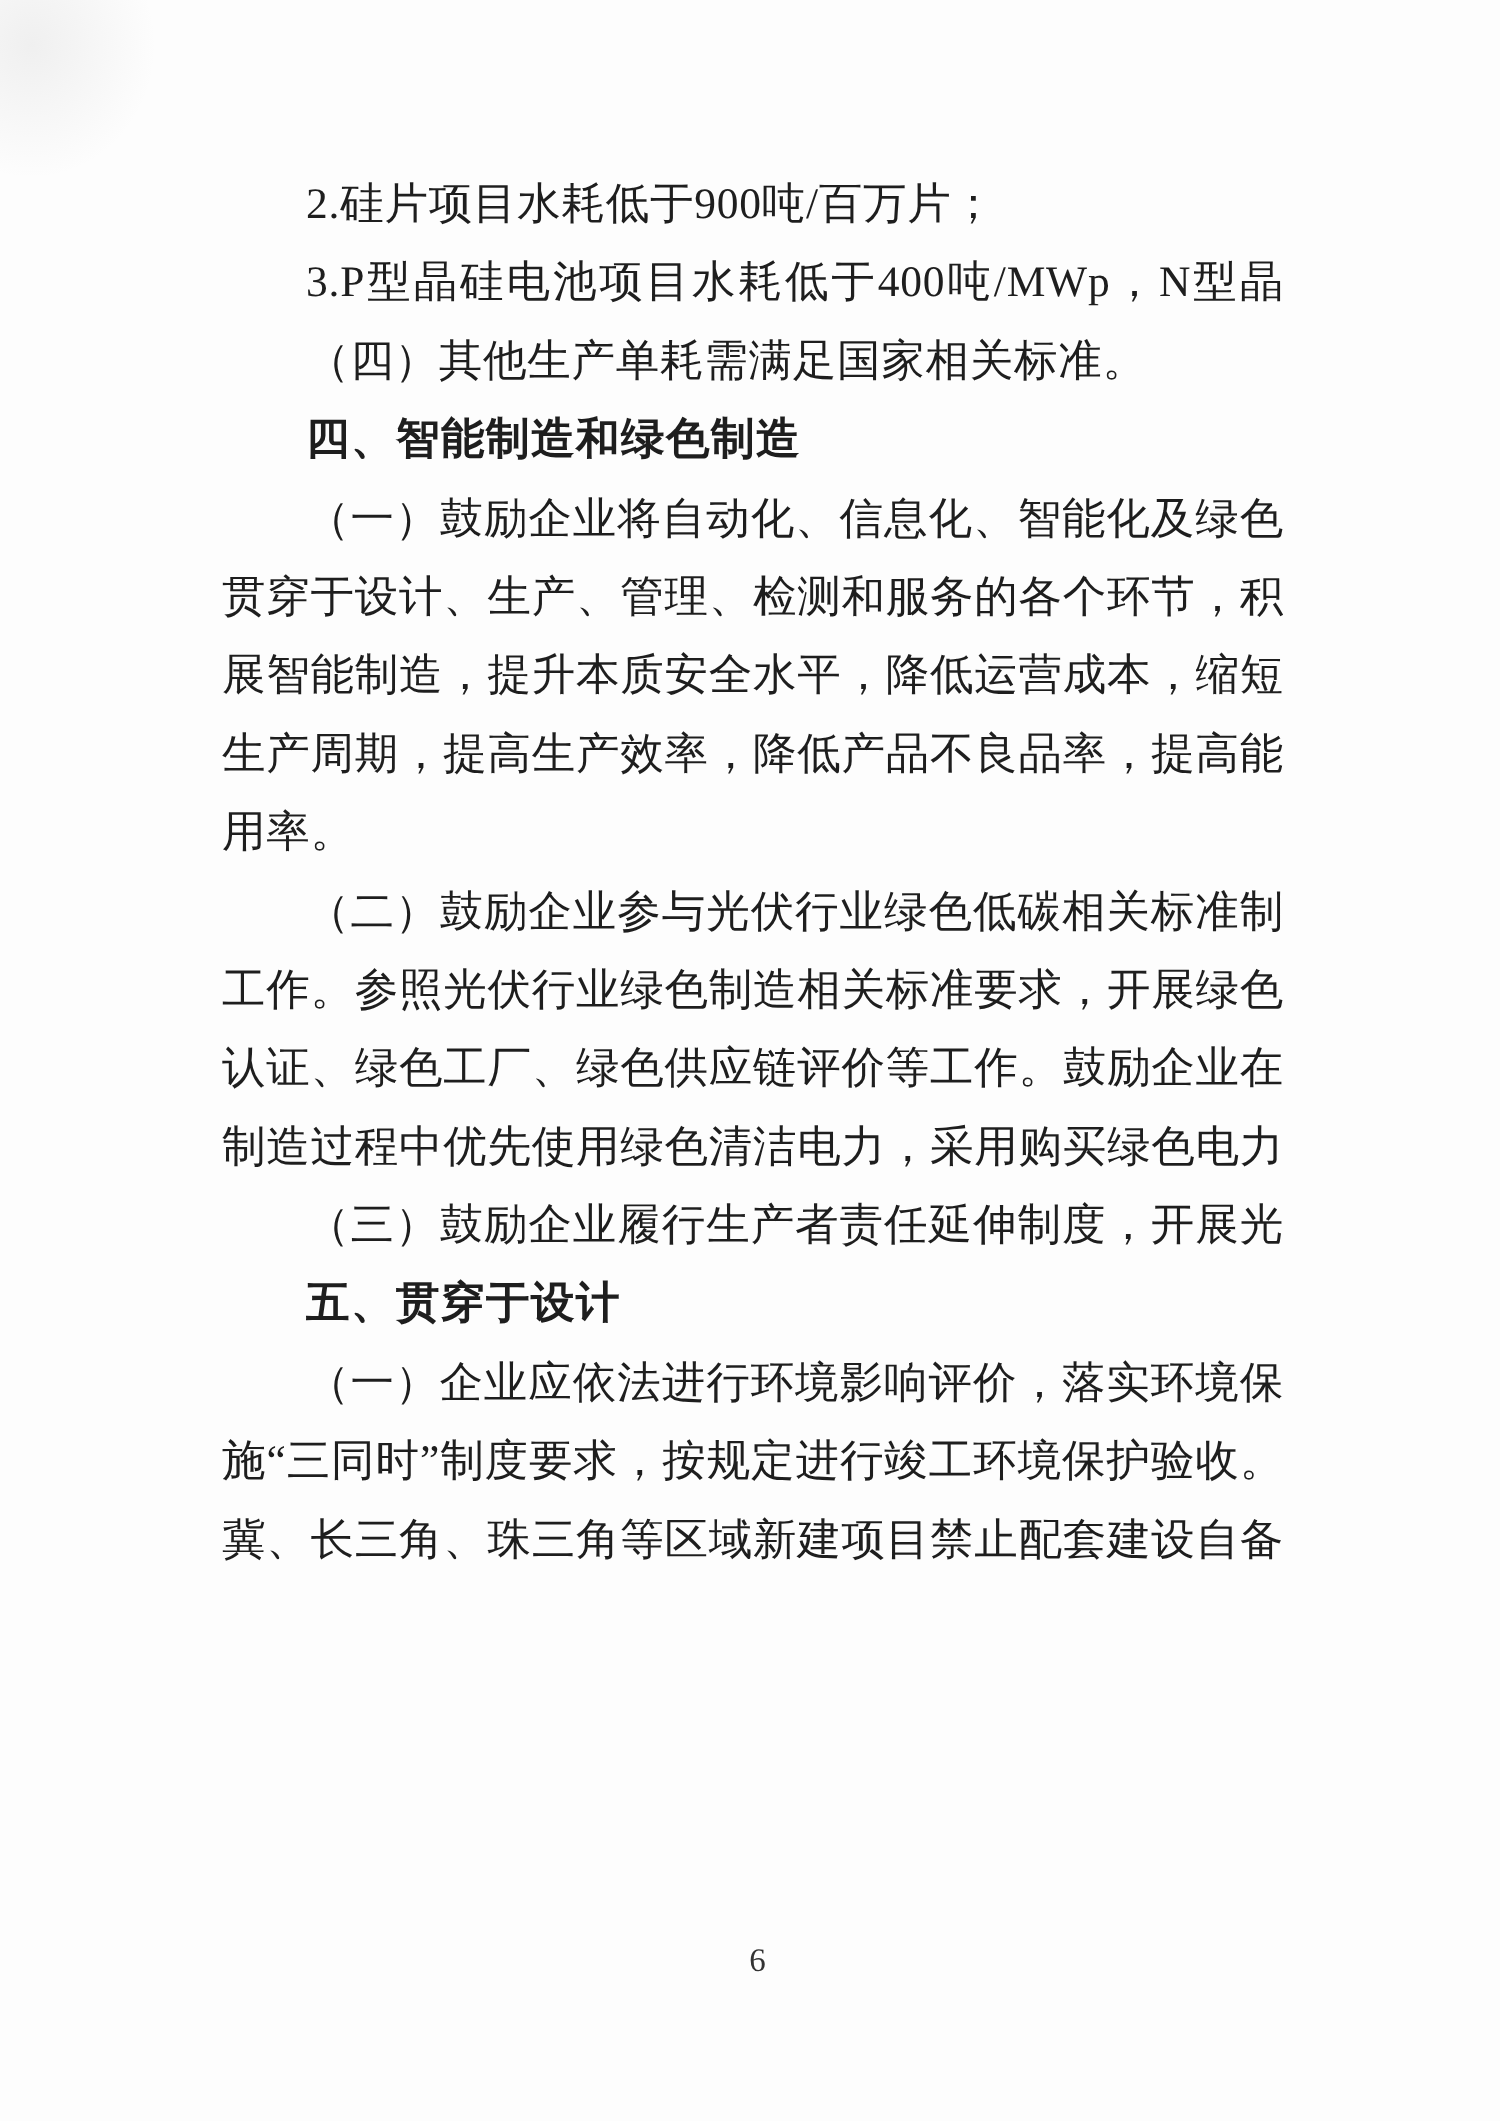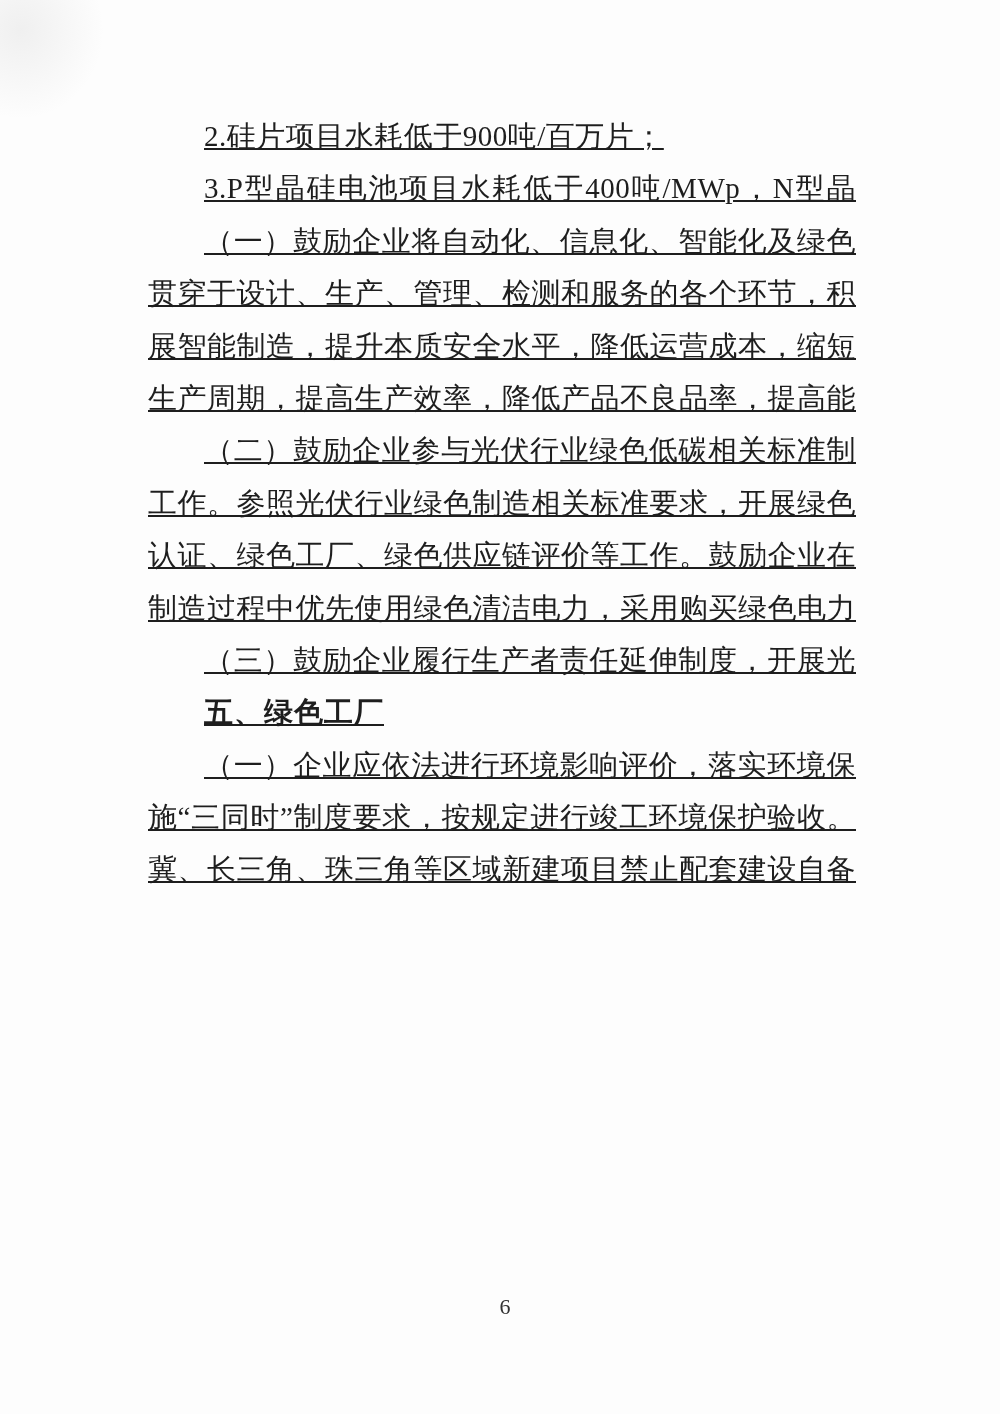--- a/index.html
+++ b/index.html
@@ -24,21 +24,20 @@
     height: 120px;
     background: radial-gradient(ellipse at 20% 25%, rgba(120,120,120,0.10), rgba(120,120,120,0.0) 70%);
     pointer-events: none;
   }
   .content {
     position: absolute;
     left: 148px;
     top: 110px;
     width: 708px;
     color: #1e1e1e;
-    text-decoration: underline;
   }
   .line {
     height: 52.4px;
     line-height: 52.4px;
     font-size: 29px;
     letter-spacing: 0.5px;
     white-space: nowrap;
     color: #1e1e1e;
   }
   .line.fill {
@@ -69,28 +68,31 @@
   }
 </style>
 </head>
 <body>
 
 <div class="page">
   <div class="scan-artifact"></div>
   <div class="content" id="document-body">
       <div class="line indent">2.硅片项目水耗低于900吨/百万片；</div>
       <div class="line indent fill">3.P型晶硅电池项目水耗低于400吨/MWp，N型晶硅电池</div>
+      <div class="line indent">（四）其他生产单耗需满足国家相关标准。</div>
+      <div class="line indent heading">四、智能制造和绿色制造</div>
       <div class="line indent fill">（一）鼓励企业将自动化、信息化、智能化及绿色化等</div>
       <div class="line fill">贯穿于设计、生产、管理、检测和服务的各个环节，积极开</div>
       <div class="line fill">展智能制造，提升本质安全水平，降低运营成本，缩短产品</div>
       <div class="line fill">生产周期，提高生产效率，降低产品不良品率，提高能源利</div>
+      <div class="line">用率。</div>
       <div class="line indent fill">（二）鼓励企业参与光伏行业绿色低碳相关标准制修订</div>
       <div class="line fill">工作。参照光伏行业绿色制造相关标准要求，开展绿色产品</div>
       <div class="line fill">认证、绿色工厂、绿色供应链评价等工作。鼓励企业在生产</div>
       <div class="line fill">制造过程中优先使用绿色清洁电力，采用购买绿色电力证书、</div>
       <div class="line indent fill">（三）鼓励企业履行生产者责任延伸制度，开展光伏产</div>
-      <div class="line indent heading">五、绿色工厂</div>
+      <div class="line indent heading">五、贯穿于设计</div>
       <div class="line indent fill">（一）企业应依法进行环境影响评价，落实环境保护设</div>
       <div class="line fill">施“三同时”制度要求，按规定进行竣工环境保护验收。京津</div>
       <div class="line fill">冀、长三角、珠三角等区域新建项目禁止配套建设自备燃煤</div>
     </div>
   <div class="footer">6</div>
 </div>
 
 </body></html>

